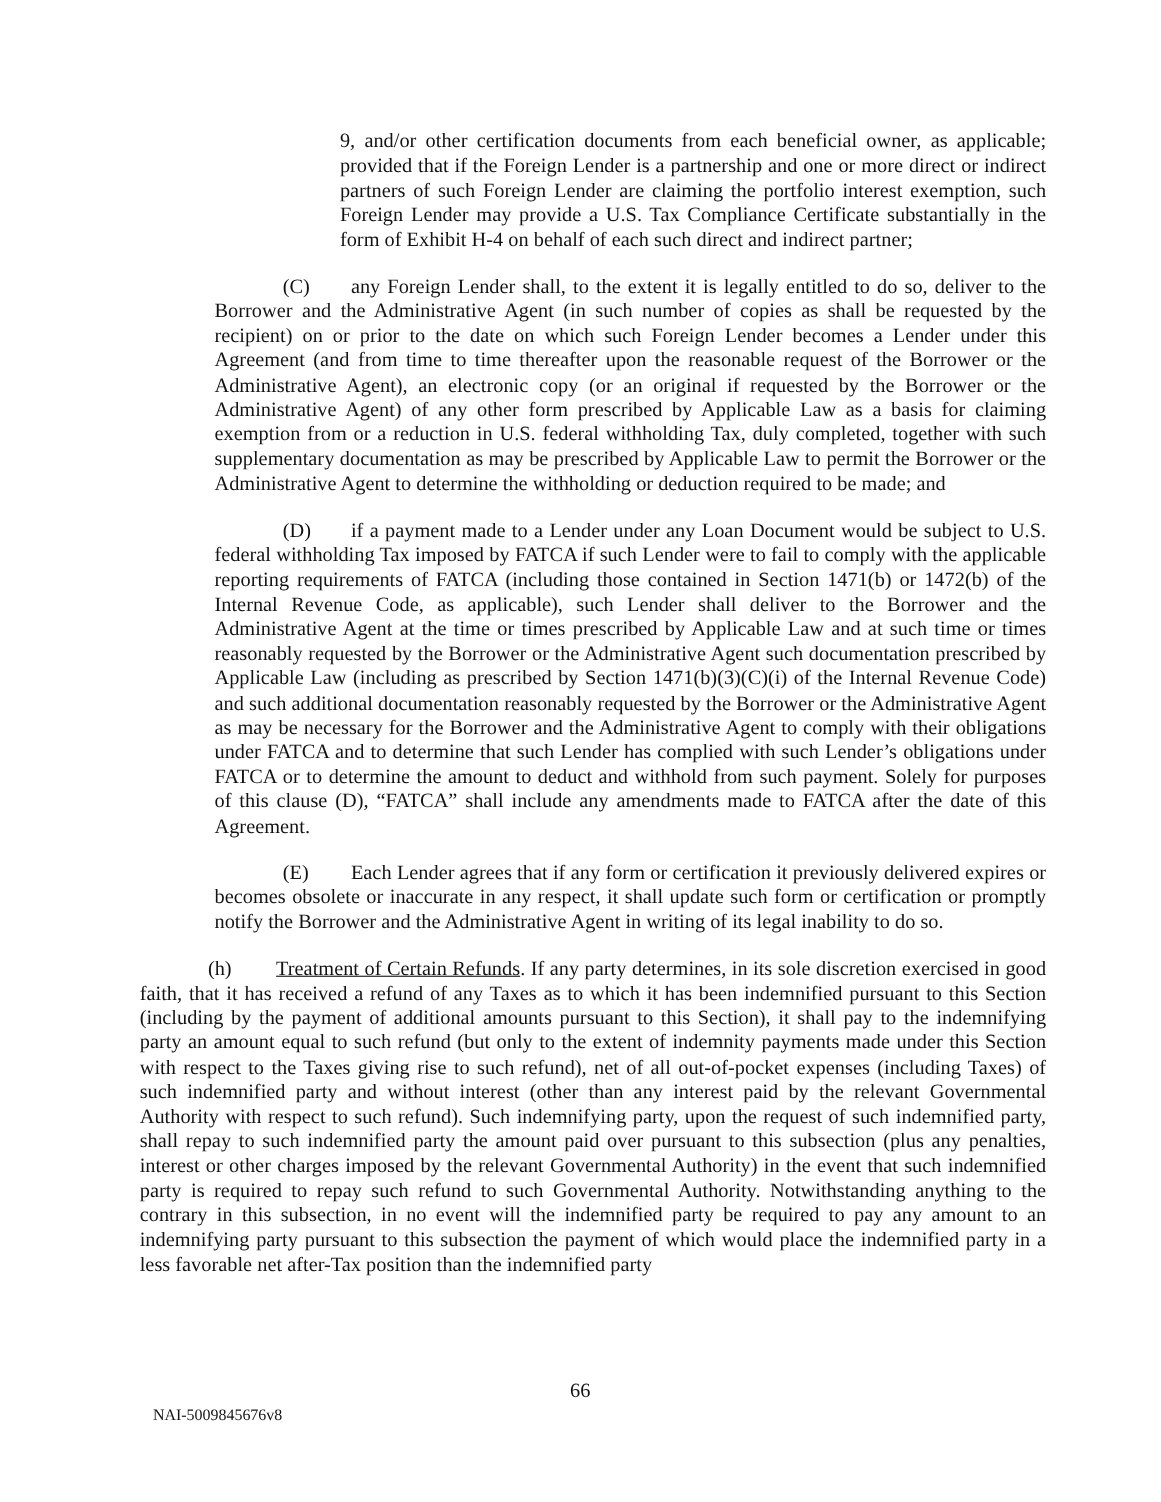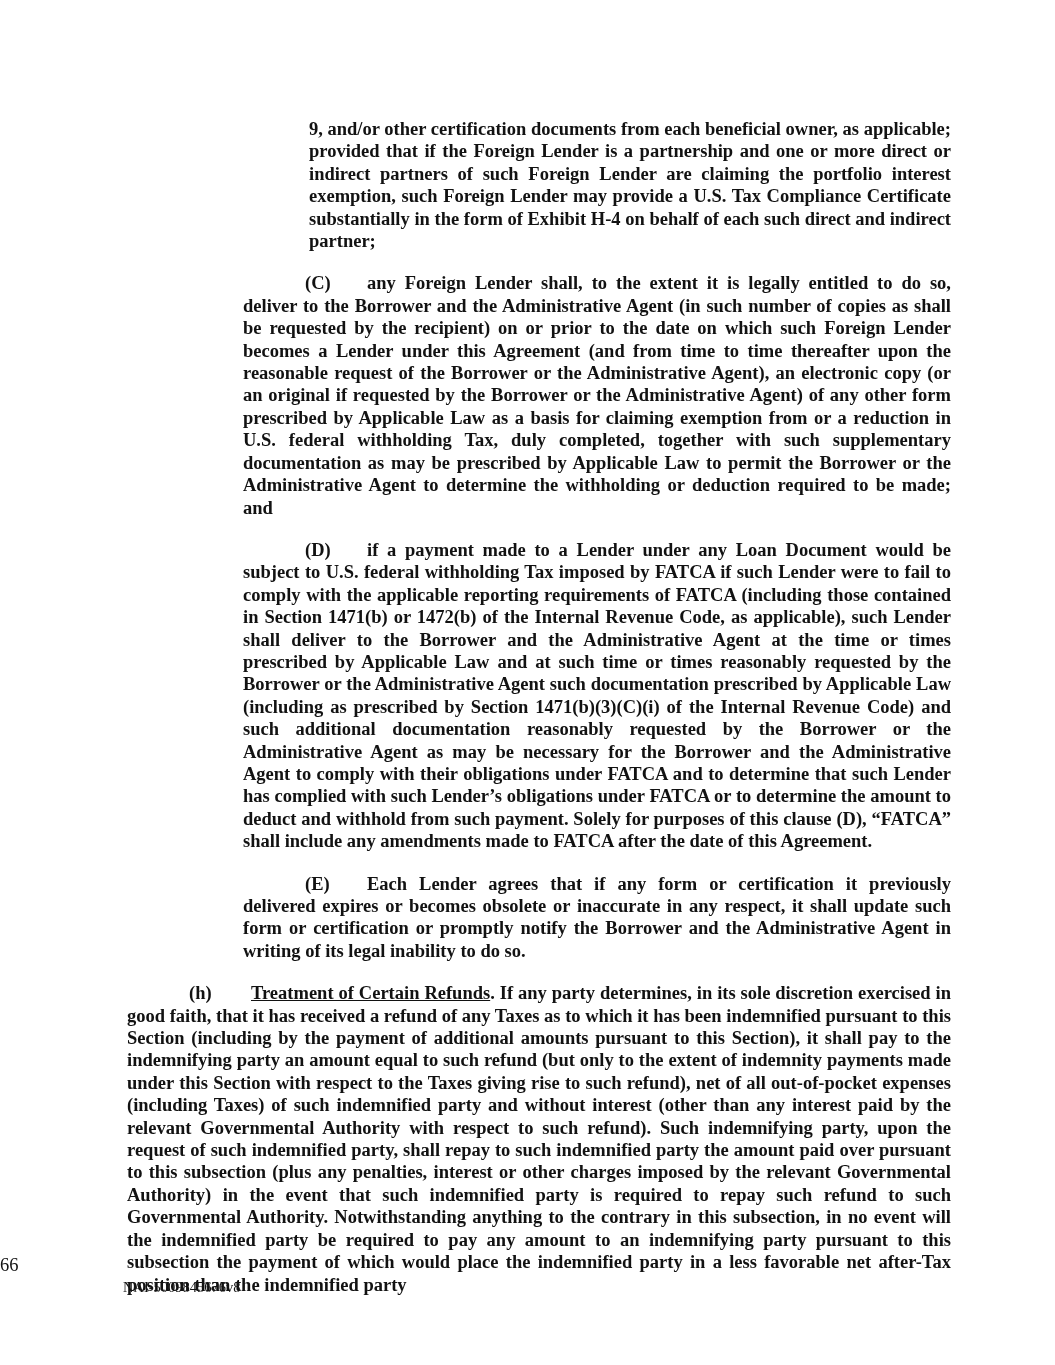--- a/index.html
+++ b/index.html
@@ -12,61 +12,60 @@
     height: 1365px;
     position: relative;
     font-family: "Liberation Serif", serif;
     color: #121212;
     overflow: hidden;
   }
   .page {
     box-sizing: border-box;
     width: 1055px;
     padding: 118px 104px 0 123px;
-    font-weight: bold;
   }
   .para {
     margin: 0 0 20px 0;
     font-size: 18.5px;
     line-height: 22.4px;
     text-align: justify;
     text-justify: inter-word;
   }
   .para-deep {
     margin-left: 186px;
   }
   .para-sub {
-    margin-left: 120px;
+    margin-left: 72px;
     text-indent: 62px;
   }
   .para-main {
     margin-left: 4px;
     text-indent: 62px;
   }
   .clause-label {
     display: inline-block;
     width: 62px;
     text-indent: 0;
   }
   .heading-underline {
     text-decoration: underline;
   }
   .page-number {
     position: absolute;
     top: 1254px;
     left: 0;
     width: 100%;
-    text-align: left;
+    text-align: center;
     font-size: 18.5px;
     line-height: 22px;
   }
   .doc-id {
     position: absolute;
     top: 1278px;
-    left: 123px;
+    left: 139px;
     font-size: 14.5px;
     line-height: 18px;
   }
 </style>
 </head>
 <body>
 
 <div class="page">
 
   <p class="para para-deep"><span>9, and/or other certification documents from each beneficial owner, as applicable; provided that if the Foreign Lender is a partnership and one or more direct or indirect partners of such Foreign Lender are claiming the portfolio interest exemption, such Foreign Lender may provide a U.S. Tax Compliance Certificate substantially in the form of Exhibit H-4 on behalf of each such direct and indirect partner;</span></p>

